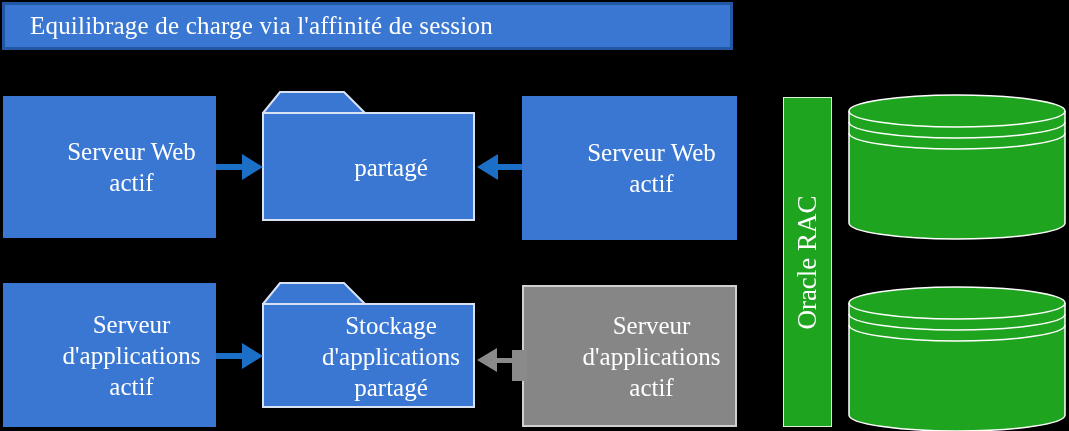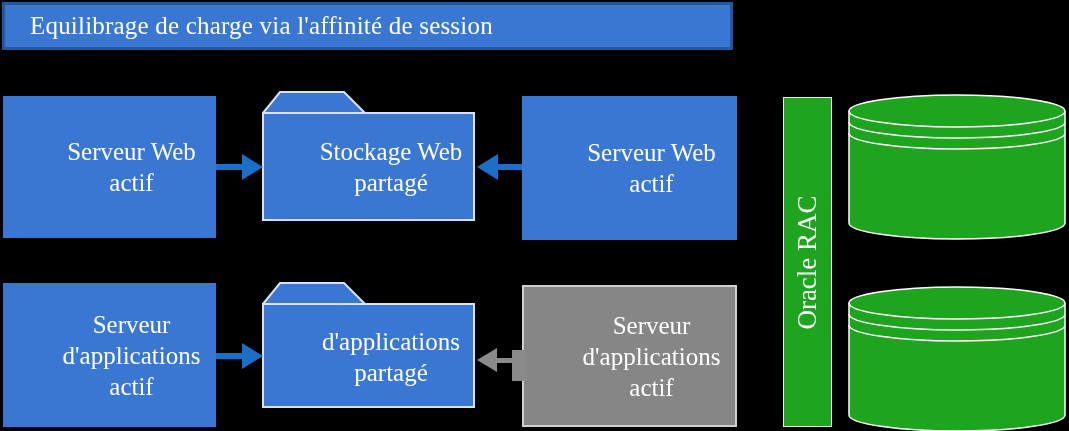--- a/index.html
+++ b/index.html
@@ -113,40 +113,40 @@
   <div class="abs node blue-box box-web-left">
     <span>Serveur Web</span>
     <span>actif</span>
   </div>
 
   <svg class="abs folder-svg-top" width="214" height="131" viewBox="0 0 214 131">
     <polygon class="folder-shape" points="1,22 18,1 82,1 103,22"></polygon>
     <rect class="folder-shape" x="1" y="22" width="211" height="107"></rect>
   </svg>
   <div class="abs node folder-label-top">
-    <span>Stockage Web</span>
     <span>partagé</span>
   </div>
 
   <div class="abs node blue-box box-web-right">
     <span>Serveur Web</span>
     <span>actif</span>
   </div>
 
   <div class="abs node blue-box box-app-left">
     <span>Serveur</span>
     <span>d'applications</span>
     <span>actif</span>
   </div>
 
   <svg class="abs folder-svg-bottom" width="214" height="128" viewBox="0 0 214 128">
     <polygon class="folder-shape" points="1,23 18,2 82,2 103,23"></polygon>
     <rect class="folder-shape" x="1" y="23" width="211" height="103"></rect>
   </svg>
   <div class="abs node folder-label-bottom">
+    <span>Stockage</span>
     <span>d'applications</span>
     <span>partagé</span>
   </div>
 
   <div class="abs node gray-box box-app-right">
     <span>Serveur</span>
     <span>d'applications</span>
     <span>actif</span>
   </div>
 

